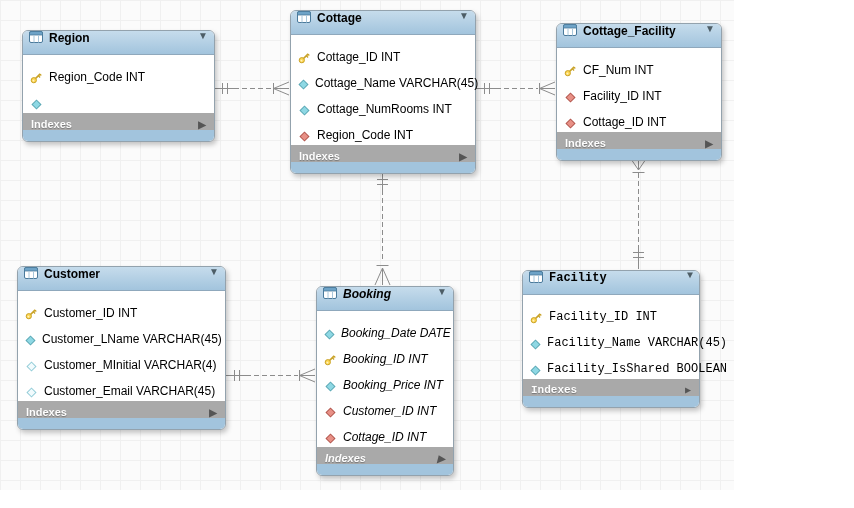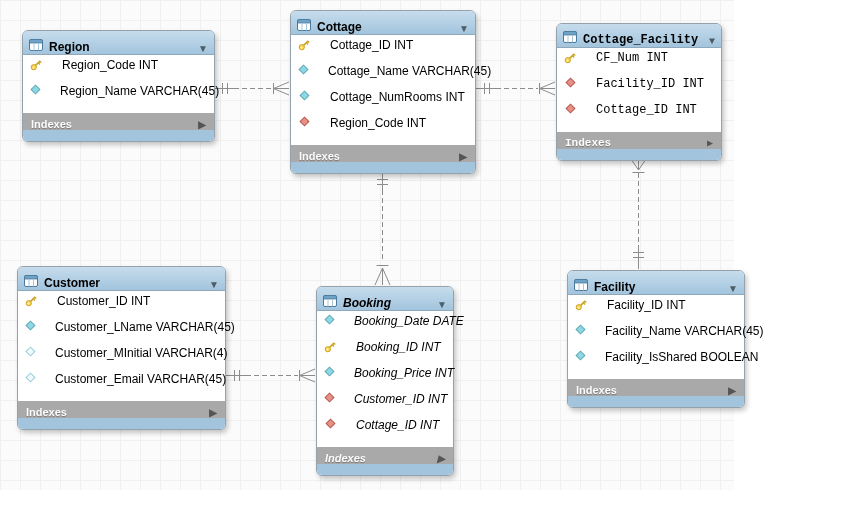--- a/index.html
+++ b/index.html
@@ -5,39 +5,39 @@
   html,body{margin:0;padding:0;}
   body{width:854px;height:508px;position:relative;background:#ffffff;overflow:hidden;
        font-family:"Liberation Sans",sans-serif;}
   #canvas{position:absolute;left:0;top:0;width:734px;height:490px;background:#fbfbfb;
     background-image:linear-gradient(to right,#f0f0f0 1px,transparent 1px),
                      linear-gradient(to bottom,#f0f0f0 1px,transparent 1px);
     background-size:20px 20px;}
   #rels{position:absolute;left:0;top:0;width:854px;height:508px;}
   .table{position:absolute;background:#ffffff;border:1px solid #93a2ad;border-radius:6px;
          box-shadow:2px 3px 5px rgba(0,0,0,0.22);font-size:12px;color:#000;}
-  .thead{height:23px;display:flex;align-items:flex-end;gap:6px;padding:0 6px;
+  .thead{height:23px;display:flex;align-items:flex-start;gap:6px;padding:0 6px;
          background:linear-gradient(#c6dcec,#a2c4dd);border-bottom:1px solid #8fa8bc;
          border-radius:5px 5px 0 0;}
   .title{font-weight:bold;font-size:12px;white-space:nowrap;}
   .hdr-arrow{margin-left:auto;color:#4d5d66;font-size:10px;line-height:1;}
   .cols{padding:3px 0;background:#fff;}
-  .col-row{height:26px;display:flex;align-items:flex-start;gap:19px;padding:0 7px;white-space:nowrap;}
+  .col-row{height:26px;display:flex;align-items:flex-end;gap:6px;padding:0 7px;white-space:nowrap;}
   .col-row .ic{display:inline-flex;width:13px;justify-content:center;}
   .idx{height:17px;background:#a9a9a9;color:#fdfdfd;font-weight:bold;font-size:11px;
        display:flex;align-items:flex-end;padding:0 8px;text-shadow:0 1px 1px rgba(0,0,0,0.3);}
   .idx-arrow{margin-left:auto;color:#555;font-size:10px;line-height:1;text-shadow:none;}
   .tfoot{height:11px;background:#a2c4dd;border-radius:0 0 5px 5px;}
   
   #t-region{left:22px;top:30px;width:191px;}
   #t-cottage{left:290px;top:10px;width:184px;}
-  #t-cottage_facility{left:556px;top:23px;width:164px;font-family:Liberation Mono, monospace;}
+  #t-cottage_facility{left:556px;top:23px;width:164px;}
   #t-customer{left:17px;top:266px;width:207px;}
   #t-booking{left:316px;top:286px;width:136px;font-style:italic;}
-  #t-facility{left:567px;top:270px;width:176px;}
+  #t-facility{left:522px;top:270px;width:176px;font-family:Liberation Mono, monospace;}
 </style>
 </head>
 <body>
 
 <div id="canvas"></div>
 
 <svg id="rels" viewBox="0 0 854 508" stroke="#8c8c8c" stroke-width="1" fill="none">
   <g>
     <path d="M213 88.5 H234"></path>
     <path d="M222.5 83 V94 M227.5 83 V94"></path>
@@ -97,21 +97,20 @@
           </svg>
         </span>
         <span>Region_Code INT</span>
       </div>
       <div class="col-row">
         <span class="ic">
           <svg width="11" height="11" viewBox="0 0 11 11">
             <rect x="2.4" y="2.4" width="6.2" height="6.2" transform="rotate(45 5.5 5.5)" fill="#8ed8e4" stroke="#5ba8b5"></rect>
           </svg>
         </span>
-        <span>Region_Name VARCHAR(45)</span>
       </div>
     </div>
   <div class="idx">
     <span>Indexes</span>
     <span class="idx-arrow">▶</span>
   </div>
   <div class="tfoot"></div>
 </div>
 
 <div class="table" id="t-cottage">

